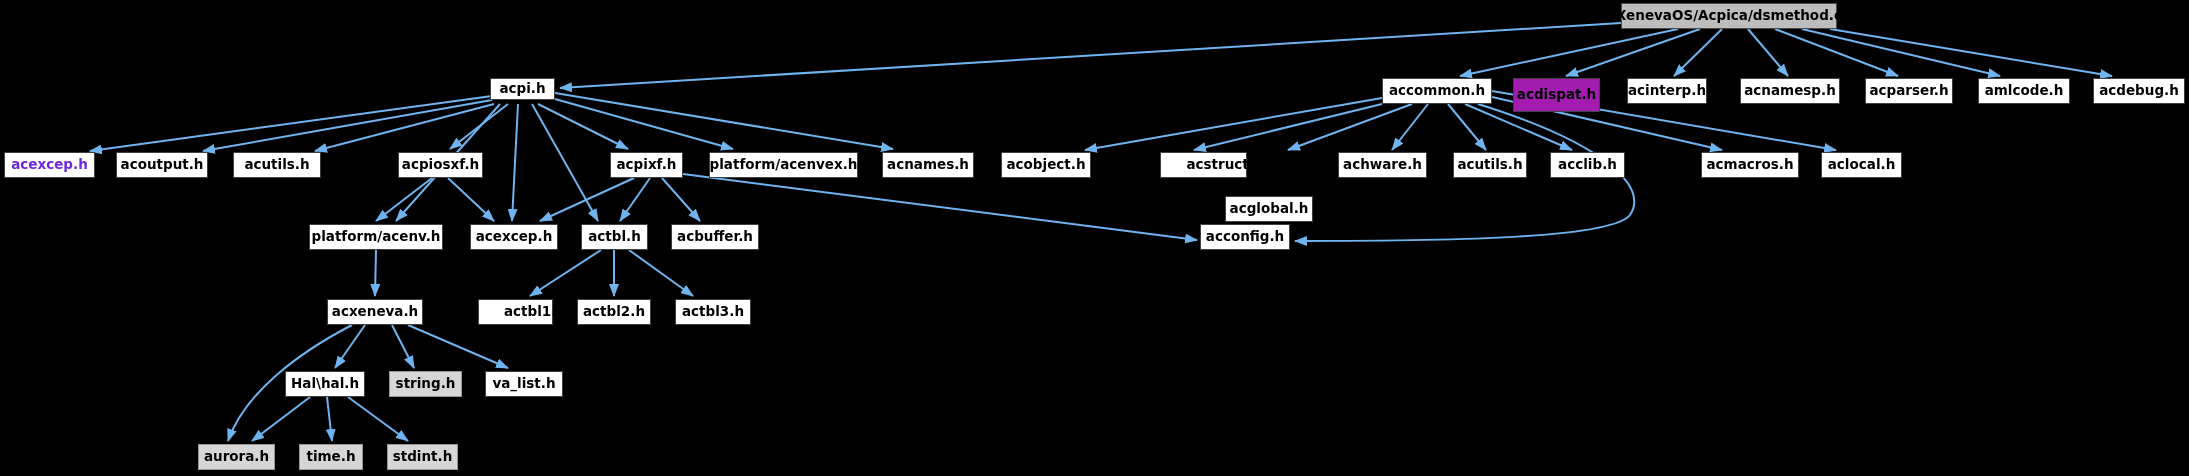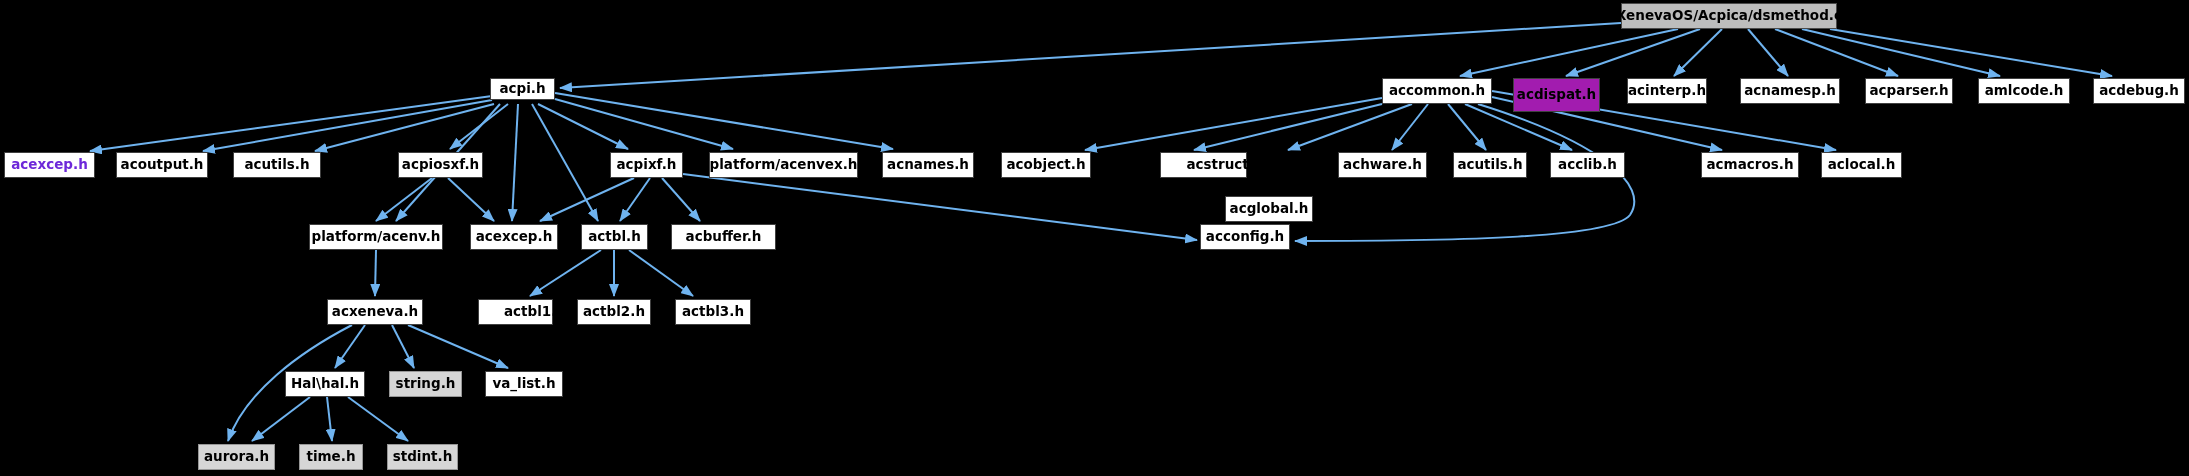--- a/index.html
+++ b/index.html
@@ -106,21 +106,21 @@
       <div class="node" style="left: 1160px; top: 152px; width: 87px; height: 26px; background: rgb(255, 255, 255); border-color: rgb(64, 64, 64); color: rgb(0, 0, 0); padding-left: 43px;">acstruct.h</div>
       <div class="node" style="left: 1225px; top: 152px; width: 88px; height: 26px; background: rgb(255, 255, 255); border-color: rgb(64, 64, 64); color: rgb(0, 0, 0); margin-top: 44px;">acglobal.h</div>
       <div class="node" style="left: 1338px; top: 152px; width: 89px; height: 26px; background: rgb(255, 255, 255); border-color: rgb(64, 64, 64); color: rgb(0, 0, 0);">achware.h</div>
       <div class="node" style="left: 1453px; top: 152px; width: 74px; height: 26px; background: rgb(255, 255, 255); border-color: rgb(64, 64, 64); color: rgb(0, 0, 0);">acutils.h</div>
       <div class="node" style="left: 1550px; top: 152px; width: 75px; height: 26px; background: rgb(255, 255, 255); border-color: rgb(64, 64, 64); color: rgb(0, 0, 0);">acclib.h</div>
       <div class="node" style="left: 1701px; top: 152px; width: 98px; height: 26px; background: rgb(255, 255, 255); border-color: rgb(64, 64, 64); color: rgb(0, 0, 0);">acmacros.h</div>
       <div class="node" style="left: 1821px; top: 152px; width: 81px; height: 26px; background: rgb(255, 255, 255); border-color: rgb(64, 64, 64); color: rgb(0, 0, 0);">aclocal.h</div>
       <div class="node" style="left: 309px; top: 224px; width: 134px; height: 26px; background: rgb(255, 255, 255); border-color: rgb(64, 64, 64); color: rgb(0, 0, 0);">platform/acenv.h</div>
       <div class="node" style="left: 470px; top: 224px; width: 88px; height: 26px; background: rgb(255, 255, 255); border-color: rgb(64, 64, 64); color: rgb(0, 0, 0);">acexcep.h</div>
       <div class="node" style="left: 581px; top: 224px; width: 67px; height: 26px; background: rgb(255, 255, 255); border-color: rgb(64, 64, 64); color: rgb(0, 0, 0);">actbl.h</div>
-      <div class="node" style="left: 671px; top: 224px; width: 105px; height: 26px; background: rgb(255, 255, 255); border-color: rgb(64, 64, 64); color: rgb(0, 0, 0);">acbuffer.h</div>
+      <div class="node" style="left: 671px; top: 224px; width: 88px; height: 26px; background: rgb(255, 255, 255); border-color: rgb(64, 64, 64); color: rgb(0, 0, 0);">acbuffer.h</div>
       <div class="node" style="left: 1200px; top: 224px; width: 90px; height: 26px; background: rgb(255, 255, 255); border-color: rgb(64, 64, 64); color: rgb(0, 0, 0);">acconfig.h</div>
       <div class="node" style="left: 327px; top: 299px; width: 96px; height: 26px; background: rgb(255, 255, 255); border-color: rgb(64, 64, 64); color: rgb(0, 0, 0);">acxeneva.h</div>
       <div class="node" style="left: 478px; top: 299px; width: 75px; height: 26px; background: rgb(255, 255, 255); border-color: rgb(64, 64, 64); color: rgb(0, 0, 0); padding-left: 39px;">actbl1.h</div>
       <div class="node" style="left: 577px; top: 299px; width: 74px; height: 26px; background: rgb(255, 255, 255); border-color: rgb(64, 64, 64); color: rgb(0, 0, 0);">actbl2.h</div>
       <div class="node" style="left: 675px; top: 299px; width: 76px; height: 26px; background: rgb(255, 255, 255); border-color: rgb(64, 64, 64); color: rgb(0, 0, 0);">actbl3.h</div>
       <div class="node" style="left: 285px; top: 371px; width: 80px; height: 26px; background: rgb(255, 255, 255); border-color: rgb(64, 64, 64); color: rgb(0, 0, 0);">Hal\hal.h</div>
       <div class="node" style="left: 389px; top: 371px; width: 73px; height: 26px; background: rgb(214, 214, 214); border-color: rgb(151, 151, 151); color: rgb(0, 0, 0);">string.h</div>
       <div class="node" style="left: 485px; top: 371px; width: 78px; height: 26px; background: rgb(255, 255, 255); border-color: rgb(64, 64, 64); color: rgb(0, 0, 0);">va_list.h</div>
       <div class="node" style="left: 198px; top: 444px; width: 77px; height: 26px; background: rgb(214, 214, 214); border-color: rgb(151, 151, 151); color: rgb(0, 0, 0);">aurora.h</div>
       <div class="node" style="left: 299px; top: 444px; width: 64px; height: 26px; background: rgb(214, 214, 214); border-color: rgb(151, 151, 151); color: rgb(0, 0, 0);">time.h</div>

